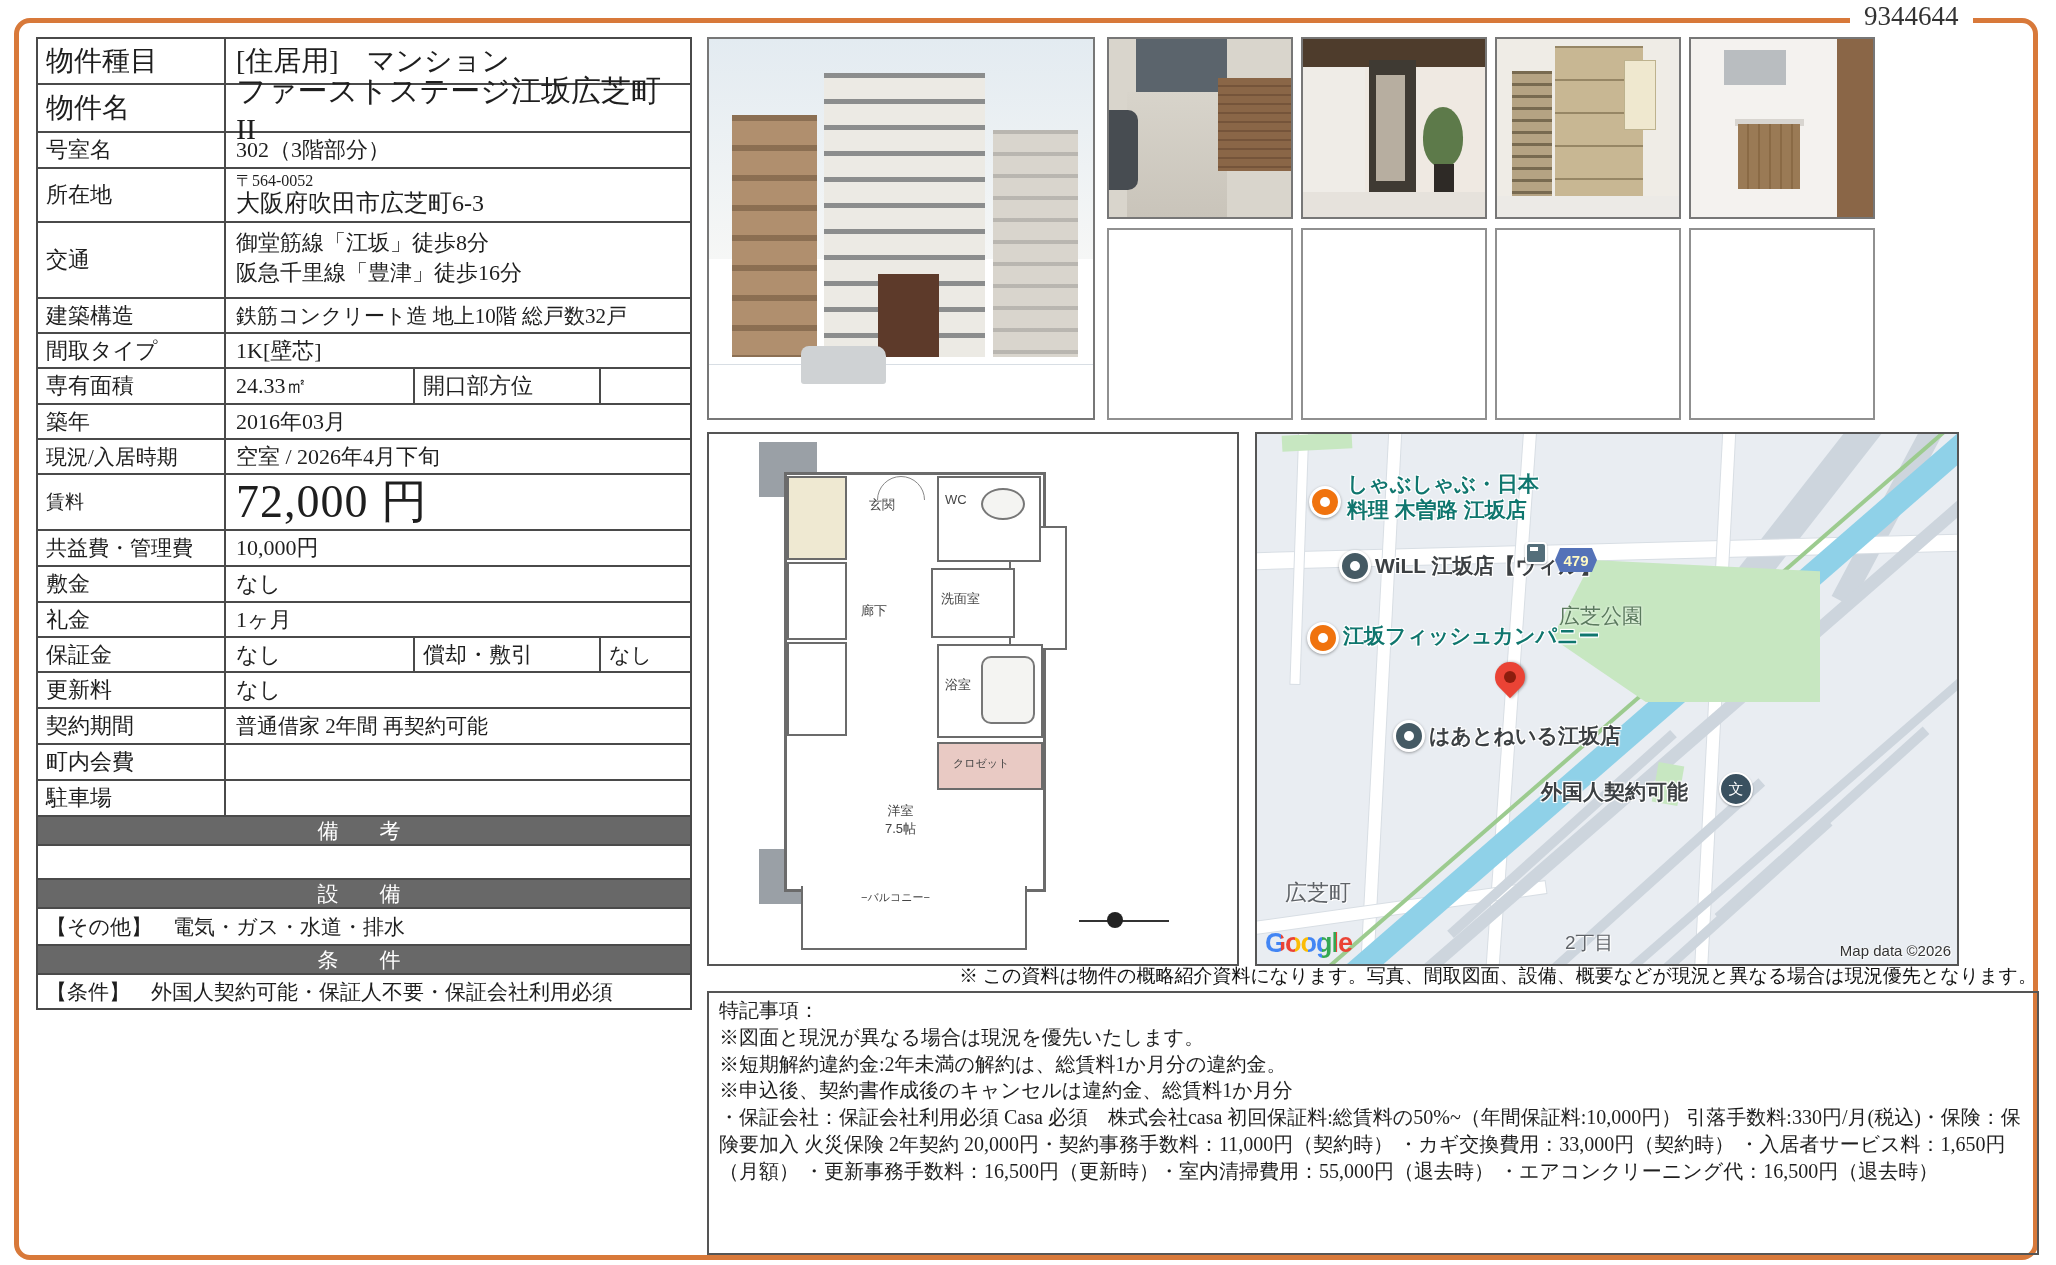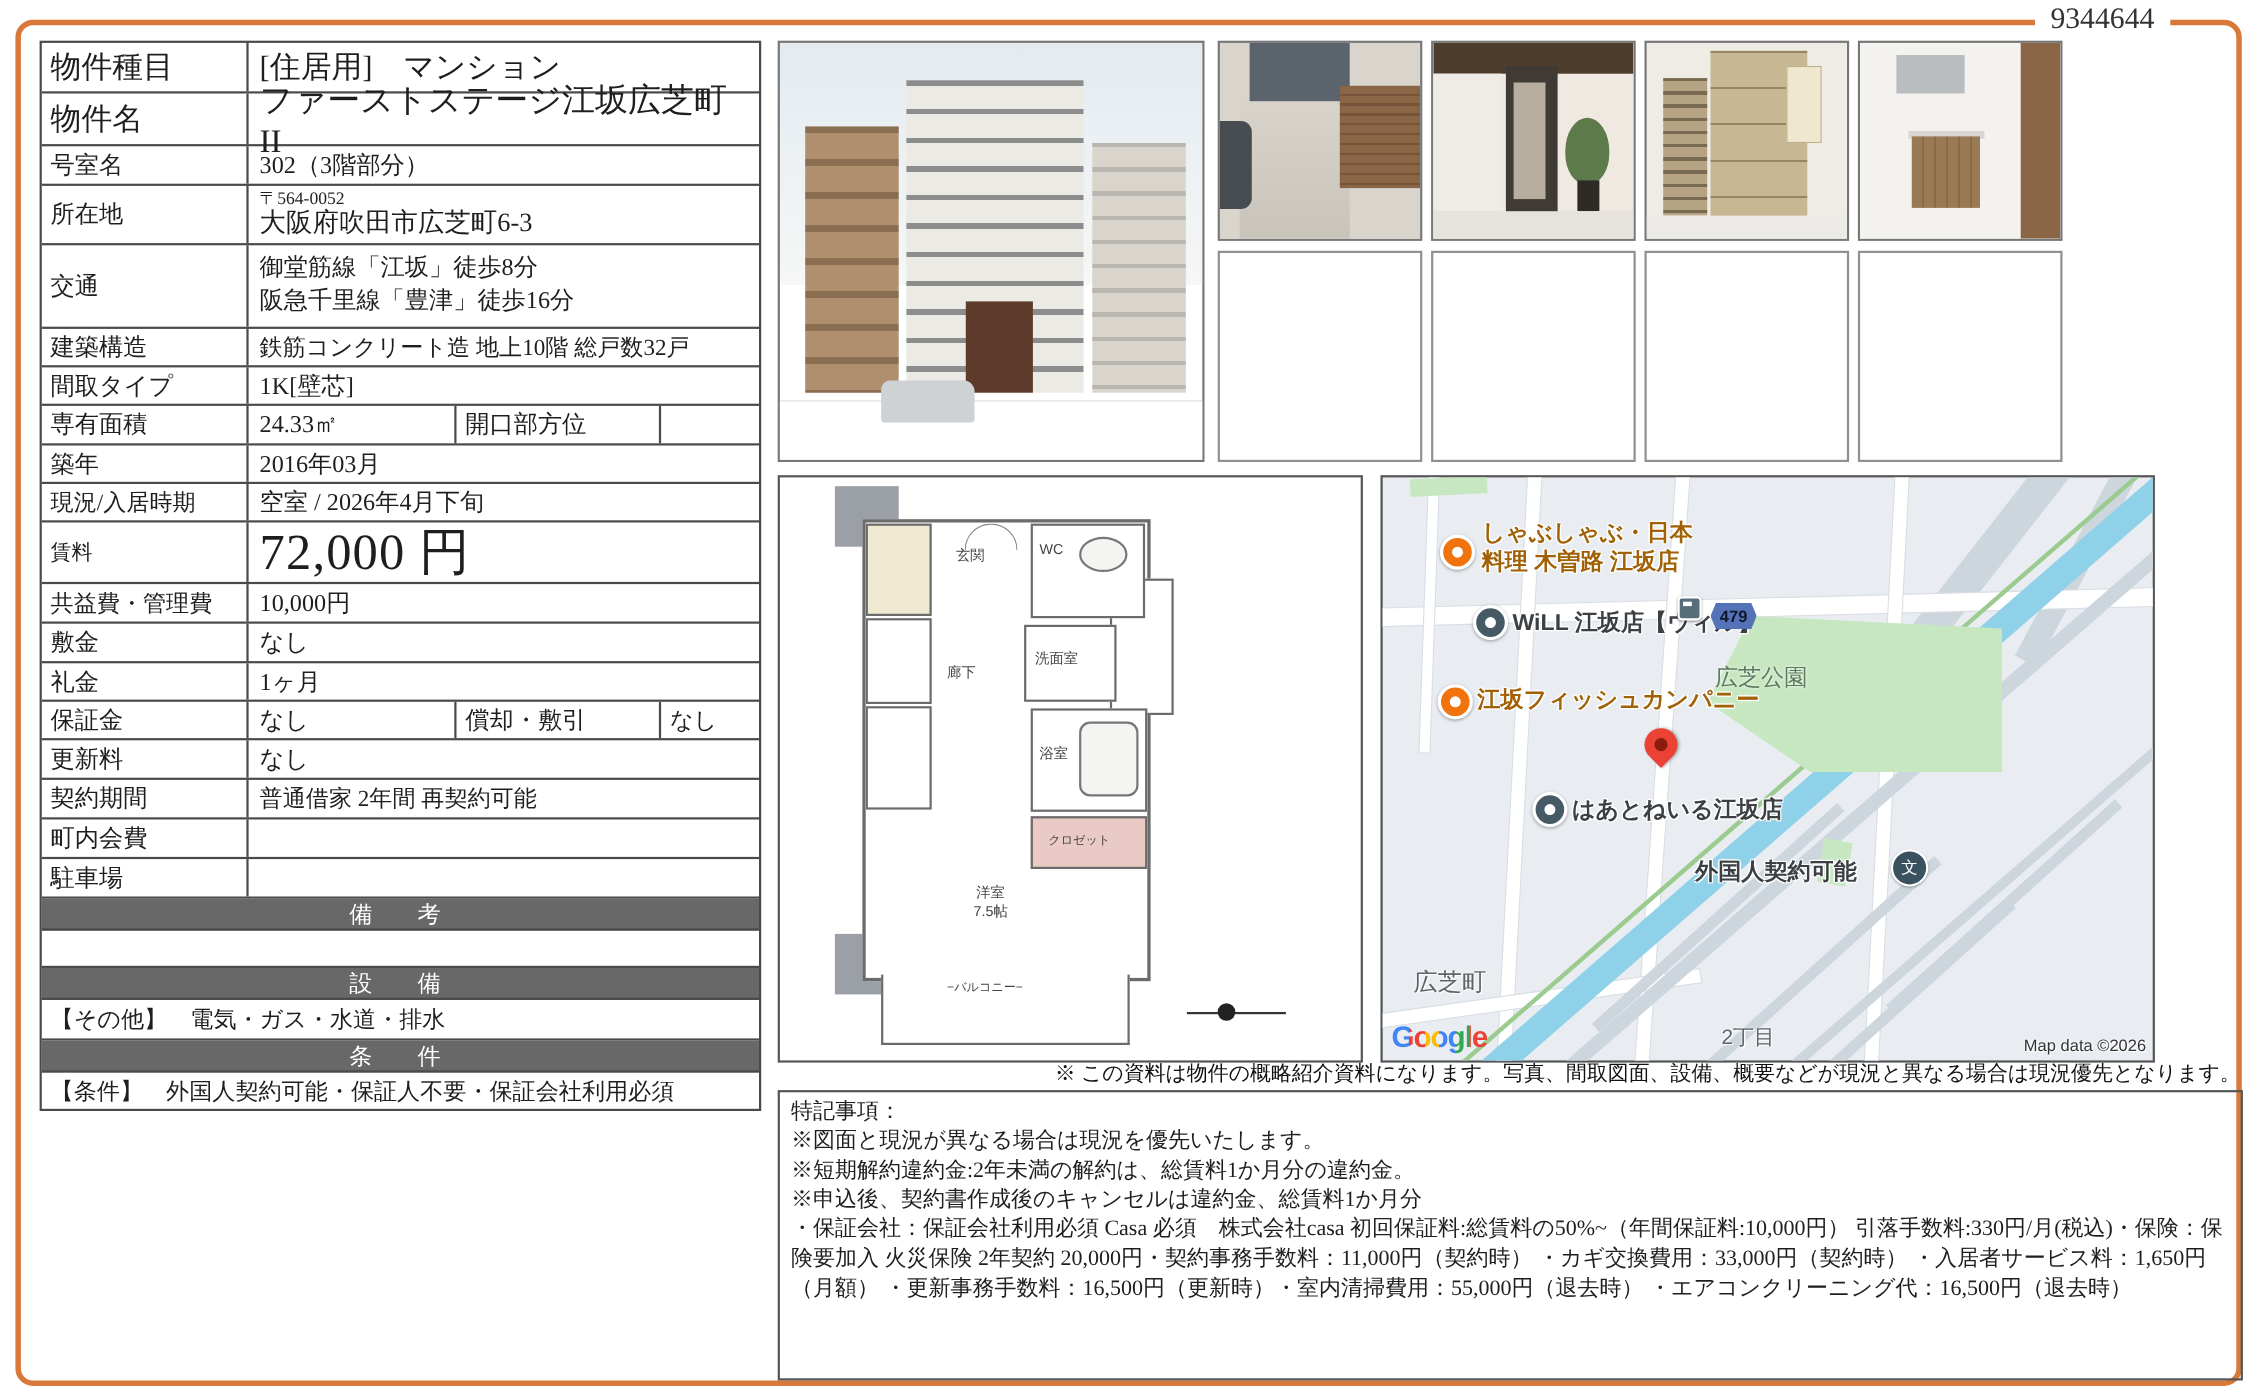--- a/index.html
+++ b/index.html
@@ -87,39 +87,39 @@
   
   .map{left:1255px;top:432px;width:700px;height:530px;border:2px solid #555;background:#E9EDF2;overflow:hidden;
        font-family:"Liberation Sans","DejaVu Sans",sans-serif;}
   .road{position:absolute;background:#ffffff;box-shadow:0 0 0 1px #d8dee4;}
   .roadg{position:absolute;background:#cdd5dd;}
   .river{position:absolute;background:#8FD1E8;transform-origin:left center;}
   .greenline{position:absolute;background:#9CCB8F;transform-origin:left center;}
   .park{position:absolute;background:#C7E7C1;}
   .maplabel{position:absolute;font-weight:bold;font-size:21px;white-space:nowrap;
             text-shadow:-1px -1px 0 #fff,1px -1px 0 #fff,-1px 1px 0 #fff,1px 1px 0 #fff,0 0 3px #fff;}
-  .orange{color:#a16207;}
+  .orange{color:#0f766e;}
   .dark{color:#3C4043;}
   .areaname{position:absolute;color:#5F6368;font-size:21px;text-shadow:0 0 3px #fff,1px 1px 0 #fff;}
   .parkname{position:absolute;color:#5B7A5E;font-size:21px;text-shadow:0 0 3px #fff;}
   .mpin{position:absolute;width:26px;height:26px;border-radius:50%;border:3px solid #fff;
         box-shadow:0 1px 3px rgba(0,0,0,.35);}
   .mpin::after{content:"";position:absolute;left:8px;top:8px;width:10px;height:10px;border-radius:50%;background:#fff;}
   .pin-orange{background:#F0730E;}
   .pin-dark{background:#455A64;}
   .redpin{position:absolute;width:30px;height:30px;background:#EA4335;border-radius:50% 50% 50% 0;
           transform:rotate(-45deg);box-shadow:1px 1px 3px rgba(0,0,0,.35);}
   .redpin::after{content:"";position:absolute;left:9px;top:9px;width:12px;height:12px;border-radius:50%;background:#8C1D0E;}
   .schoolicon{position:absolute;width:30px;height:30px;border-radius:50%;background:#3A5160;color:#fff;
               display:flex;align-items:center;justify-content:center;font-size:15px;border:2px solid #fff;
               box-shadow:0 1px 2px rgba(0,0,0,.3);}
   .busicon{position:absolute;width:18px;height:18px;border-radius:4px;background:#546E7A;border:2px solid #fff;
            box-shadow:0 1px 2px rgba(0,0,0,.3);}
   .busicon::after{content:"";position:absolute;left:3px;top:3px;width:8px;height:4px;background:#fff;}
-  .badge479{position:absolute;width:42px;height:24px;background:#5472B8;color:#0f172a;font-size:15px;font-weight:bold;
+  .badge479{position:absolute;width:42px;height:24px;background:#5472B8;color:#fef9c3;font-size:15px;font-weight:bold;
             display:flex;align-items:center;justify-content:center;
             clip-path:polygon(12% 0,88% 0,100% 50%,88% 100%,12% 100%,0 50%);}
   .glogo{position:absolute;font-size:27px;font-weight:bold;letter-spacing:-1px;
          background:linear-gradient(90deg,#4285F4 0 18%,#EA4335 18% 35%,#FBBC05 35% 50%,#4285F4 50% 66%,#34A853 66% 82%,#EA4335 82% 100%);
          -webkit-background-clip:text;background-clip:text;color:transparent;}
   .mcopy{position:absolute;font-size:15px;color:#333;text-shadow:0 0 3px #fff,1px 1px 0 #fff;}
 
   
   .disclaimer{left:707px;top:963px;width:1330px;text-align:right;font-size:19px;color:#111;}
   .notes{left:707px;top:991px;width:1308px;height:252px;border:2px solid #555;padding:4px 10px;

